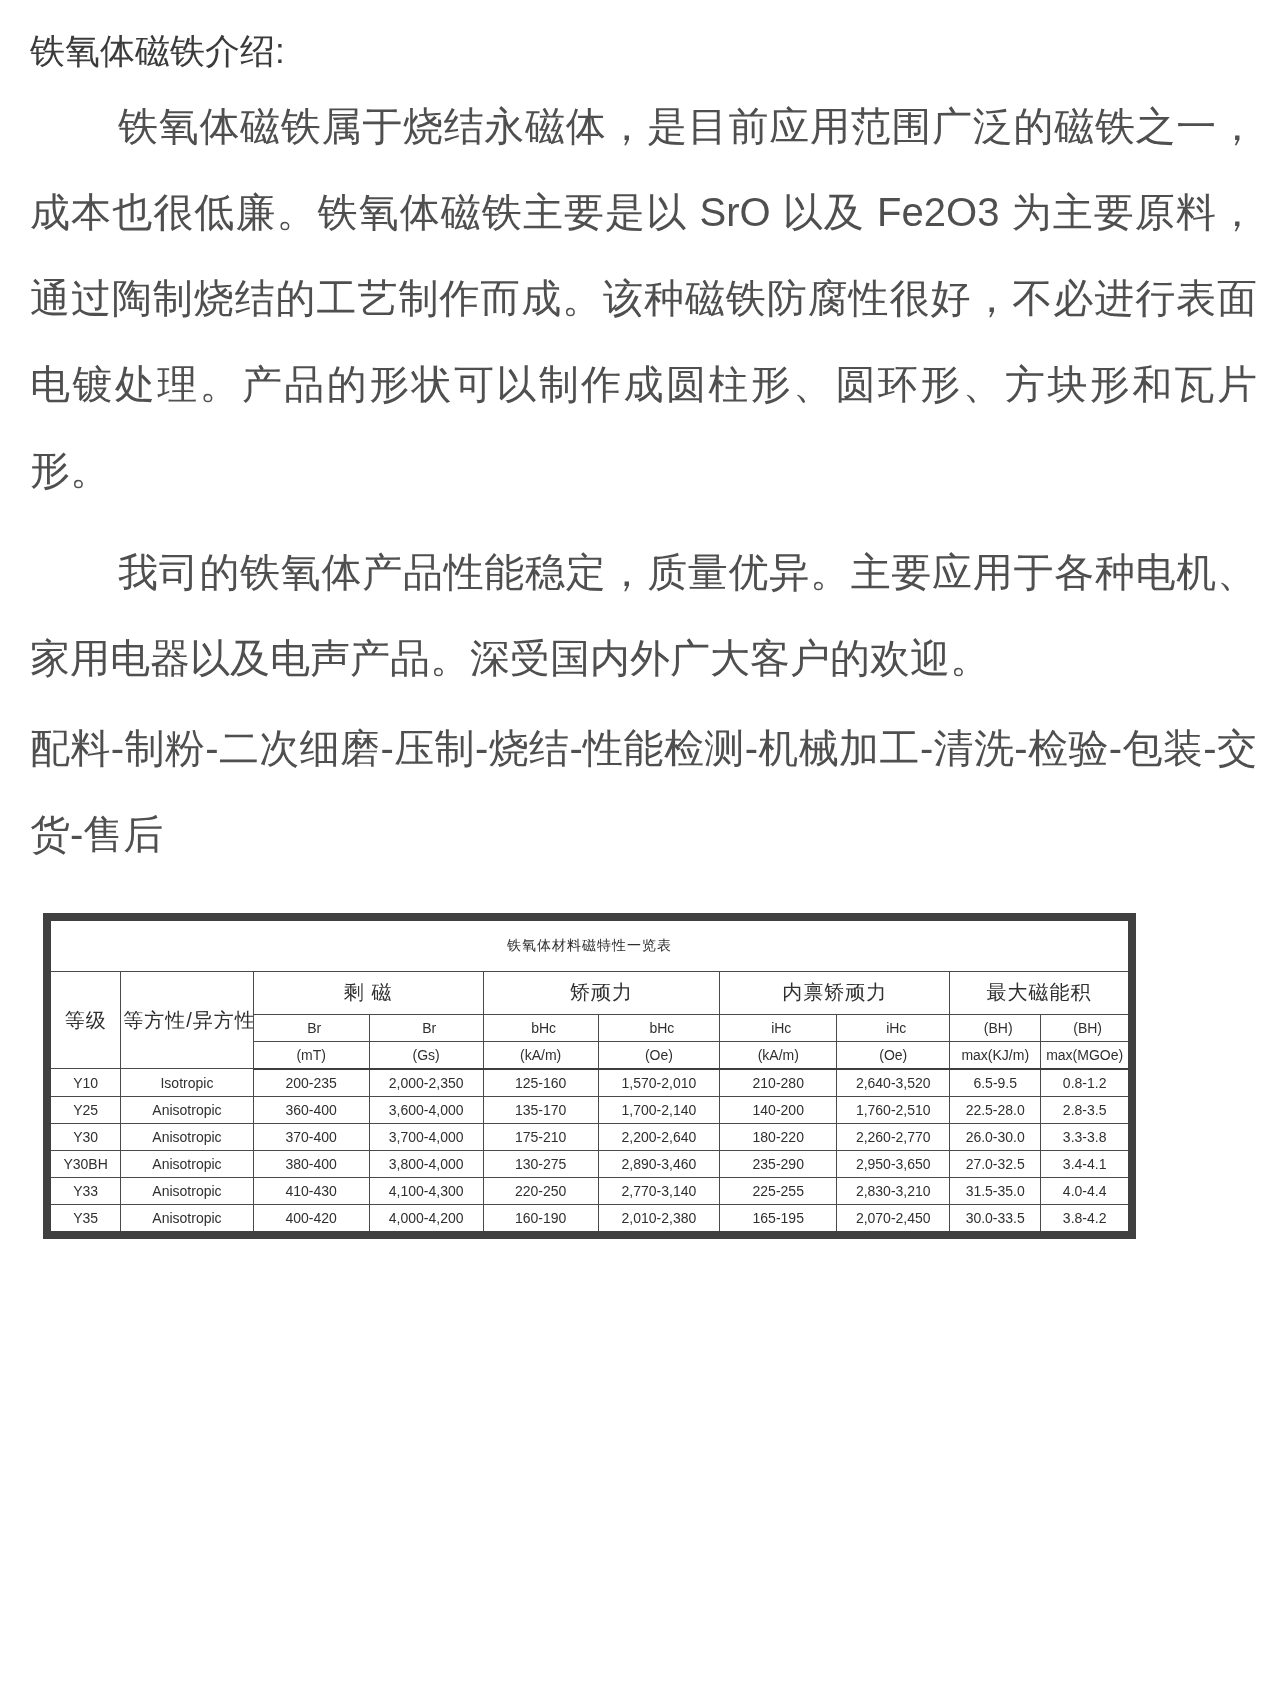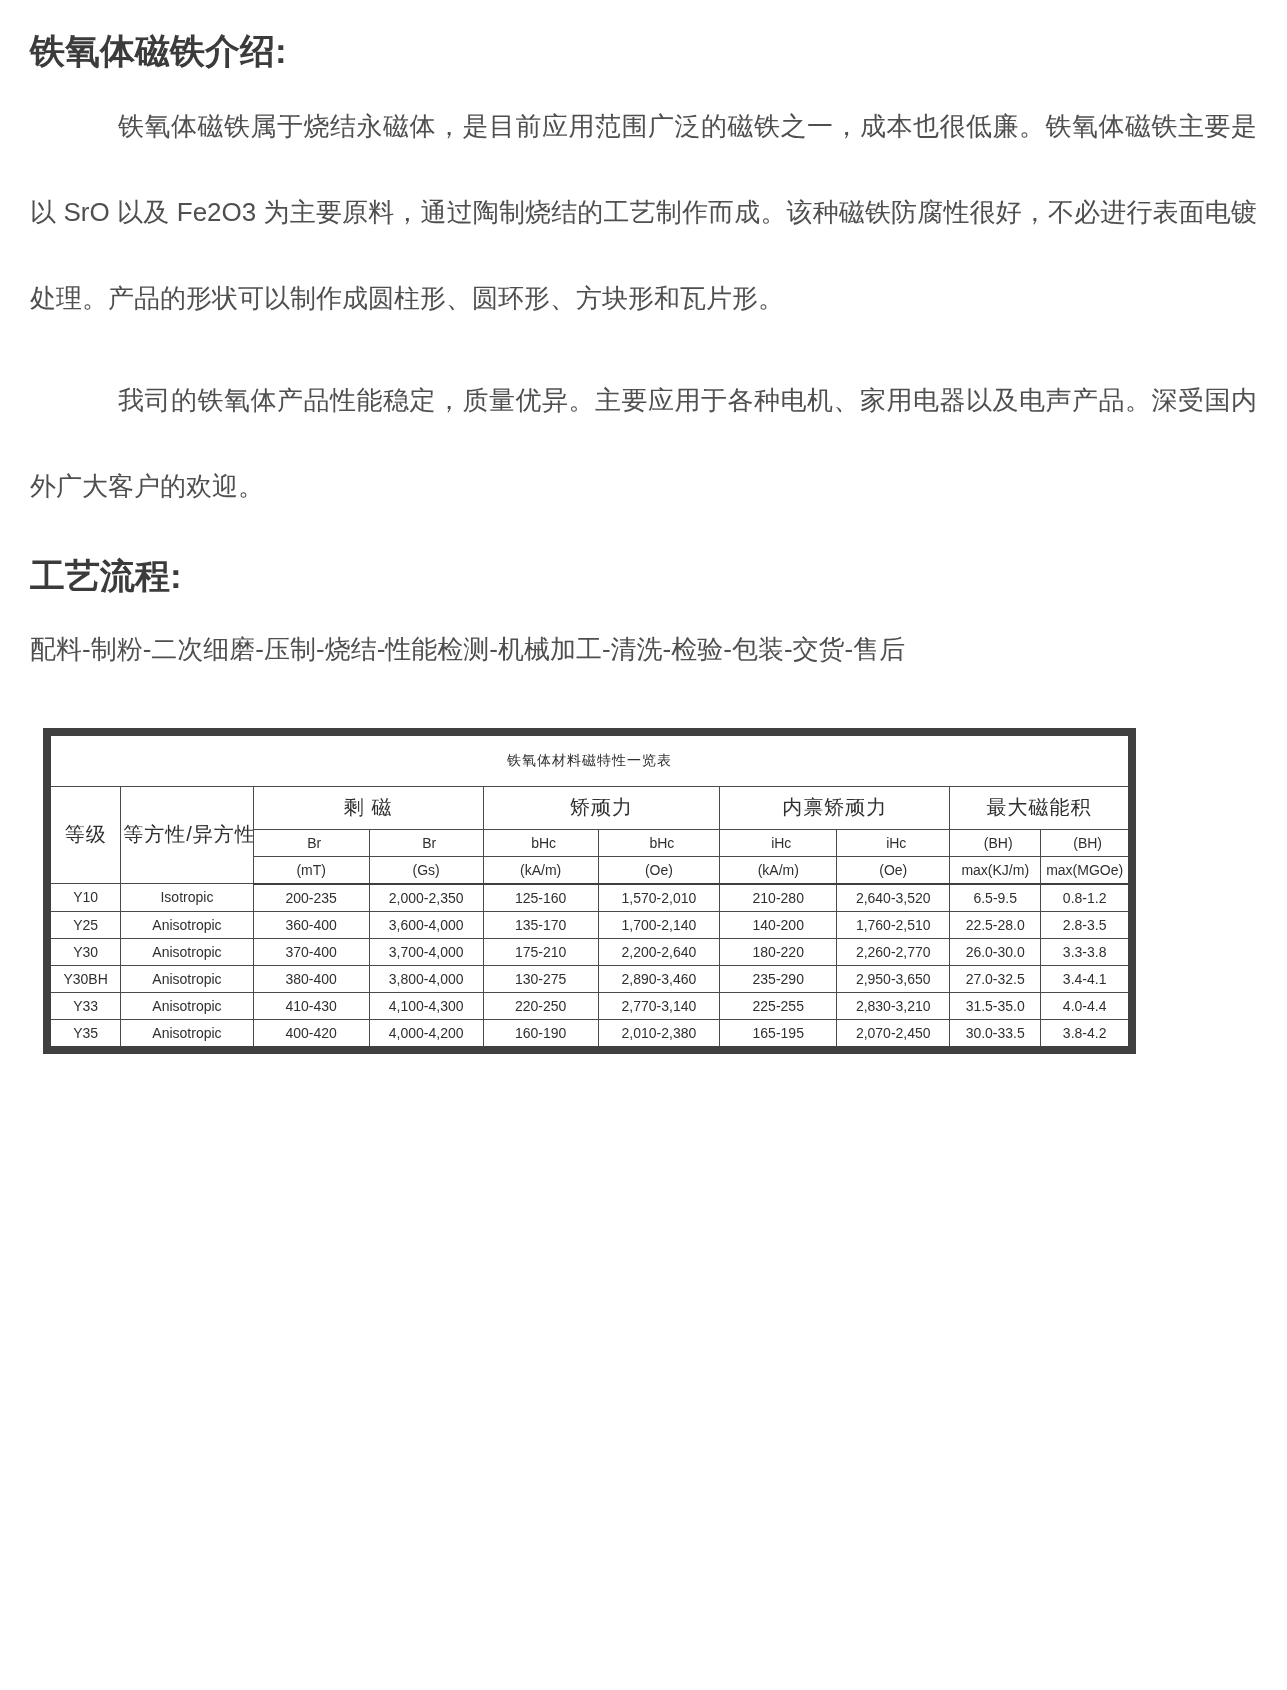--- a/index.html
+++ b/index.html
@@ -5,25 +5,25 @@
   html,body { margin:0; padding:0; background:#ffffff; }
   body {
     width:1287px; height:1690px;
     font-family:"Liberation Sans","DejaVu Sans",sans-serif;
     color:#4f4f4f;
     overflow:hidden;
   }
   .doc { padding:26px 30px 0 30px; }
 
   .heading {
-    font-size:35px; font-weight:bold; color:#3b3b3b;
+    font-size:35px; font-weight:normal; color:#3b3b3b;
     line-height:1.45; margin:0;
   }
   .para {
-    font-size:26px; color:#4f4f4f;
+    font-size:40px; color:#4f4f4f;
     line-height:86px; margin:0; text-align:justify;
   }
   .indent { text-indent:88px; }
   .mt-p1 { margin-top:6px; }
   .mt-p2 { margin-top:16px; }
   .mt-h2 { margin-top:22px; }
   .mt-p3 { margin-top:4px; }
 
   .tblwrap { margin:36px 0 0 13px; width:1093px; }
   table.props {
@@ -47,21 +47,20 @@
 <body>
 
 <div class="doc">
 
   <h1 class="heading">铁氧体磁铁介绍:</h1>
 
   <p class="para indent mt-p1">铁氧体磁铁属于烧结永磁体，是目前应用范围广泛的磁铁之一，成本也很低廉。铁氧体磁铁主要是以 SrO 以及 Fe2O3 为主要原料，通过陶制烧结的工艺制作而成。该种磁铁防腐性很好，不必进行表面电镀处理。产品的形状可以制作成圆柱形、圆环形、方块形和瓦片形。</p>
 
   <p class="para indent mt-p2">我司的铁氧体产品性能稳定，质量优异。主要应用于各种电机、家用电器以及电声产品。深受国内外广大客户的欢迎。</p>
 
-  <h1 class="heading mt-h2">工艺流程:</h1>
 
   <p class="para mt-p3">配料-制粉-二次细磨-压制-烧结-性能检测-机械加工-清洗-检验-包装-交货-售后</p>
 
   <div class="tblwrap">
     <table class="props">
       <colgroup>
         <col style="width:6.8%">
           <col style="width:12.2%">
         <col style="width:10.7%">
           <col style="width:10.5%">

